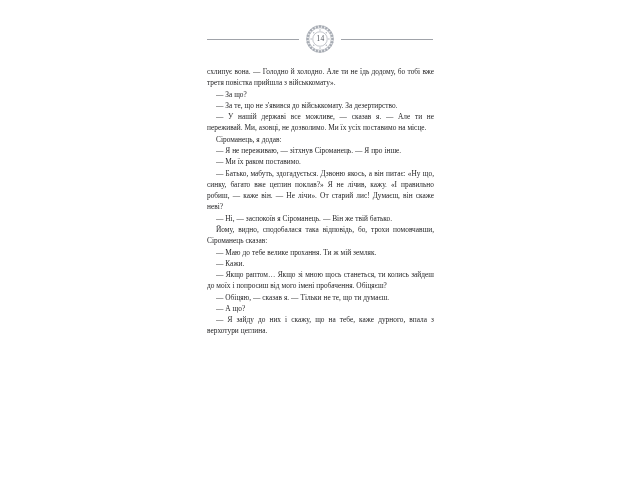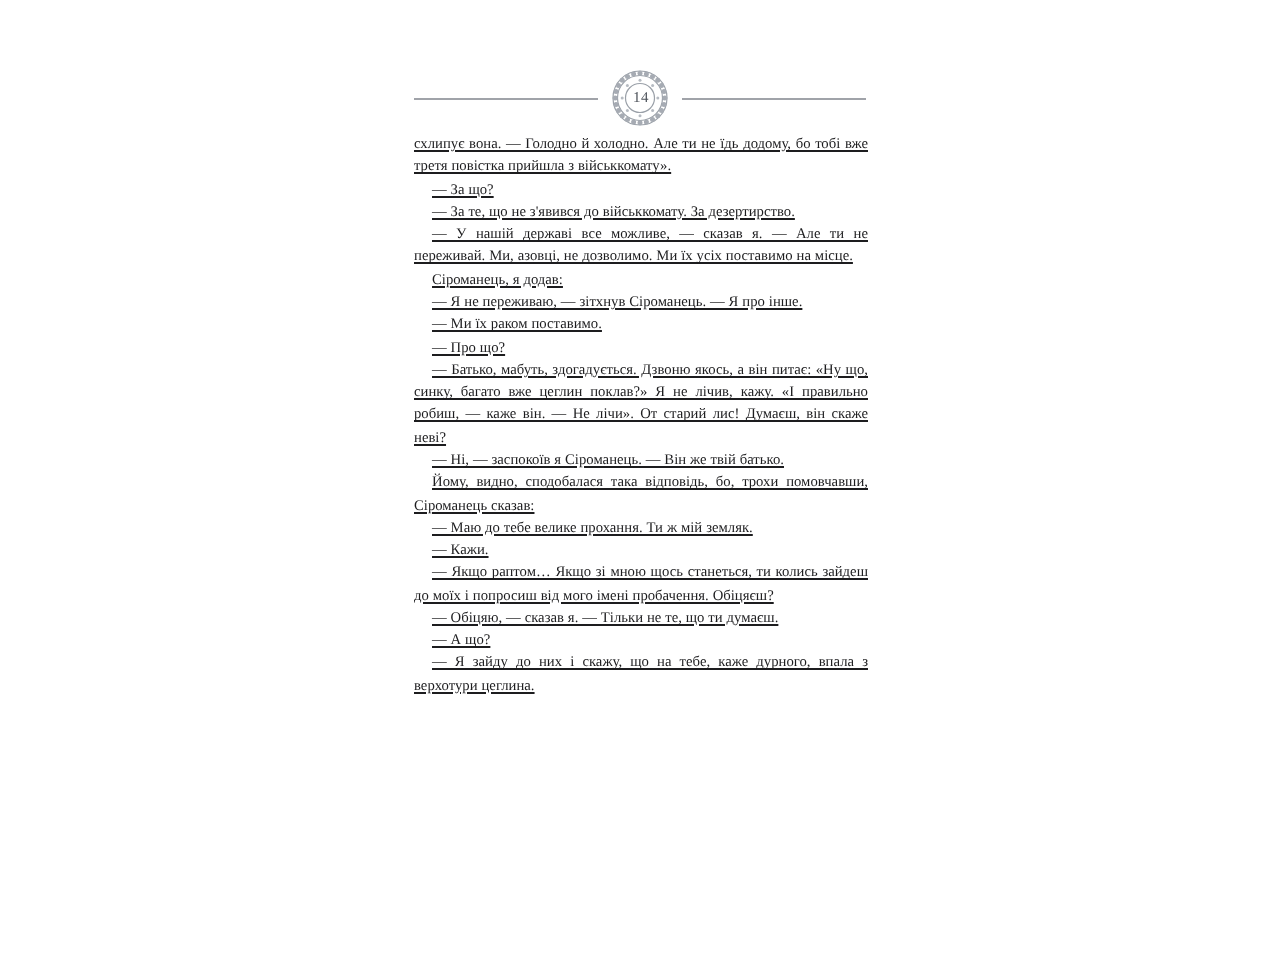--- a/index.html
+++ b/index.html
@@ -18,21 +18,21 @@
     position: relative;
     width: 640px;
     height: 480px;
     background: #ffffff;
   }
 
   
   .folio {
     position: absolute;
     left: 207px;
-    top: 34px;
+    top: 24px;
     width: 226px;
     height: 30px;
     display: flex;
     align-items: center;
     justify-content: center;
   }
   .folio-rule {
     flex: 1 1 auto;
     height: 1px;
     background: #8f939a;
@@ -80,21 +80,21 @@
     line-height: 11.28px;
     color: #1d1d1f;
     letter-spacing: 0.01px;
     word-spacing: 0.1px;
     -webkit-font-smoothing: antialiased;
   }
   .para.indent { text-indent: 9px; }
   .para:last-child { text-align: justify; }
 
   
-  .para { text-align-last: left; text-decoration: underline; }
+  .para { text-align-last: left; }
 </style>
 </head>
 <body>
 
 <div id="page">
 
   <div class="folio">
     <div class="folio-rule left"></div>
 
     <div class="medallion">
@@ -148,21 +148,20 @@
   </div>
 
   <div class="textblock">
     <p class="para">схлипує вона. — Голодно й холодно. Але ти не їдь додому, бо тобі вже третя повістка прийшла з військкомату».</p>
     <p class="para indent">— За що?</p>
     <p class="para indent">— За те, що не з'явився до військкомату. За дезертирство.</p>
     <p class="para indent">— У нашій державі все можливе, — сказав я. — Але ти не переживай. Ми, азовці, не дозволимо. Ми їх усіх поставимо на місце.</p>
     <p class="para indent">Сіроманець, я додав:</p>
     <p class="para indent">— Я не переживаю, — зітхнув Сіроманець. — Я про інше.</p>
     <p class="para indent">— Ми їх раком поставимо.</p>
-    <p class="para indent">— Про що?</p>
     <p class="para indent">— Батько, мабуть, здогадується. Дзвоню якось, а він питає: «Ну що, синку, багато вже цеглин поклав?» Я не лічив, кажу. «І правильно робиш, — каже він. — Не лічи». От старий лис! Думаєш, він скаже неві?</p>
     <p class="para indent">— Ні, — заспокоїв я Сіроманець. — Він же твій батько.</p>
     <p class="para indent">Йому, видно, сподобалася така відповідь, бо, трохи помовчавши, Сіроманець сказав:</p>
     <p class="para indent">— Маю до тебе велике прохання. Ти ж мій земляк.</p>
     <p class="para indent">— Кажи.</p>
     <p class="para indent">— Якщо раптом… Якщо зі мною щось станеться, ти колись зайдеш до моїх і попросиш від мого імені пробачення. Обіцяєш?</p>
     <p class="para indent">— Обіцяю, — сказав я. — Тільки не те, що ти думаєш.</p>
     <p class="para indent">— А що?</p>
     <p class="para indent">— Я зайду до них і скажу, що на тебе, каже дурного, впала з верхотури цеглина.</p>
   </div>

